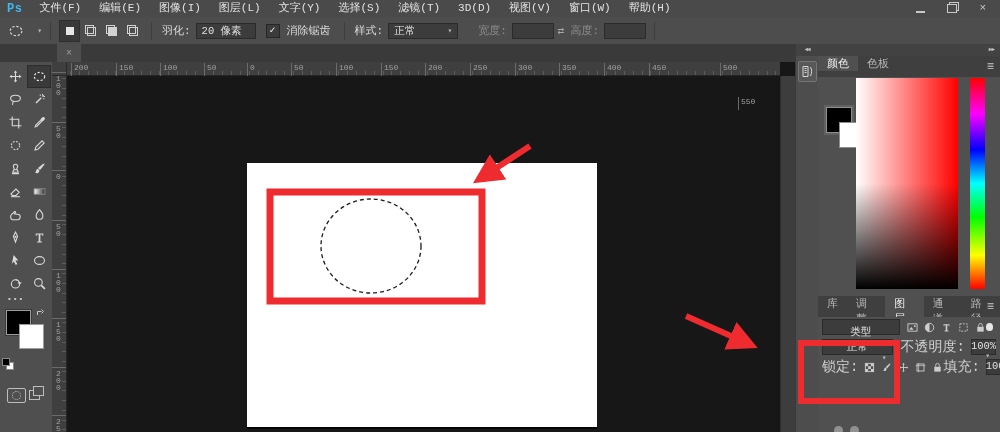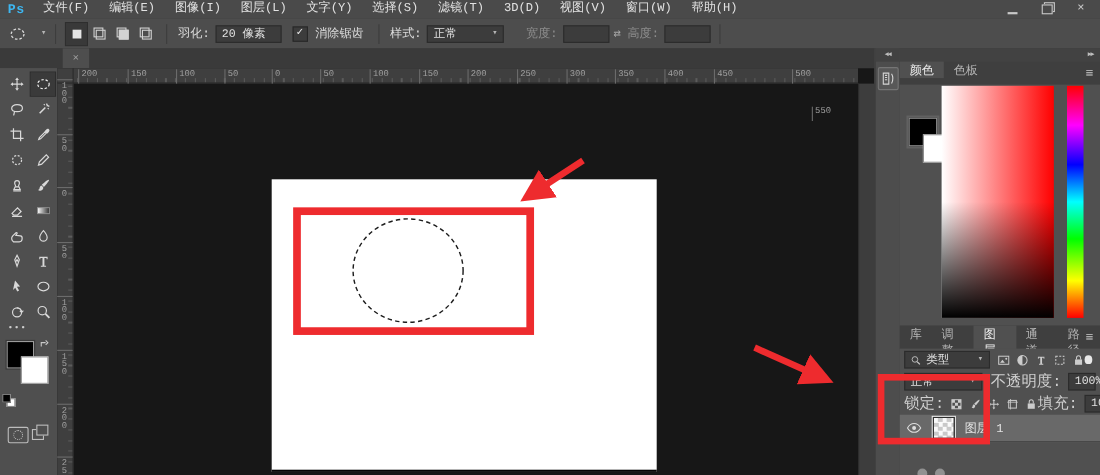--- a/index.html
+++ b/index.html
@@ -99,21 +99,21 @@
   .panel-menu{position:absolute;right:6px;top:0;height:21px;display:flex;align-items:center;color:#cccccc;font-size:12px;}
   .color-content{height:219px;background:#505050;position:relative;}
   .cp-fg{position:absolute;left:8px;top:30px;width:24px;height:24px;background:#000;border:1px solid #8e8e8e;box-shadow:0 0 0 2px #616161;}
   .cp-bg{position:absolute;left:21px;top:45px;width:24px;height:24px;background:#fff;border:1px solid #8e8e8e;}
   .gradbox{position:absolute;left:38px;top:1px;width:102px;height:211px;
            background:linear-gradient(to bottom,rgba(0,0,0,0) 50%,#000 100%),linear-gradient(to right,#fff,#f00);}
   .huebar{position:absolute;left:152px;top:1px;width:15px;height:211px;
           background:linear-gradient(to bottom,#f00 0%,#f0f 17%,#00f 34%,#0ff 50%,#0f0 66%,#ff0 84%,#f00 100%);}
   .layers-content{background:#505050;position:relative;height:115px;font-size:10.5px;}
   .lrow{display:flex;align-items:center;height:20px;padding:0 4px;}
-  .lrow .field{height:16px;}
+  .lrow .field{height:16px;flex-direction:column;}
   .flt-field{width:84px;gap:5px;}
   .flt-icons{display:flex;gap:6px;margin-left:7px;align-items:center;}
   .flt-dot{margin-left:auto;margin-right:3px;width:8px;height:8px;border-radius:50%;background:#e8e8e8;}
   .blend-field{width:86px;}
   .mini-label{color:#cfcfcf;font-size:14px;white-space:nowrap;}
   .val-field{width:25px;margin-left:6px;text-align:right;}
   .lock-icons{display:flex;gap:6px;margin-left:6px;align-items:center;}
   .layer-row{display:flex;align-items:center;height:24px;border-bottom:1px solid #454545;padding:0 6px;}
   .layer-row.selected{background:#696969;}
   .eye-cell{width:20px;display:flex;align-items:center;}
@@ -509,30 +509,20 @@
               </svg>
             </div>
           </div>
         <span class="mini-label" style="margin-left:auto">填充:</span>
         <div class="field val-field">
           <span>100%</span>
           <span class="caret">▾</span>
         </div>
       </div>
       <div id="layer-rows">
-          <div class="layer-row selected">
-            <div class="eye-cell">
-              <svg width="14" height="12" viewBox="0 0 12 12">
-                <path d="M0.8 6C2.4 3.1 4.4 2 6.8 2s4.4 1.1 6 4c-1.6 2.9-3.6 4-6 4s-4.4-1.1-6-4z" fill="none" stroke="#dddddd" transform="translate(-0.8,0)"></path>
-                <circle cx="6" cy="6" r="1.8" fill="#dddddd"></circle>
-              </svg>
-            </div>
-            <div class="thumb transparent"></div>
-            <div class="layer-name">图层 1</div>
-          </div>
         </div>
       <div class="lp-footer">
           <i></i>
           <i></i>
         </div>
     </div>
   </div>
 
   <svg class="overlay" width="1000" height="432" viewBox="0 0 1000 432">
     <defs>

